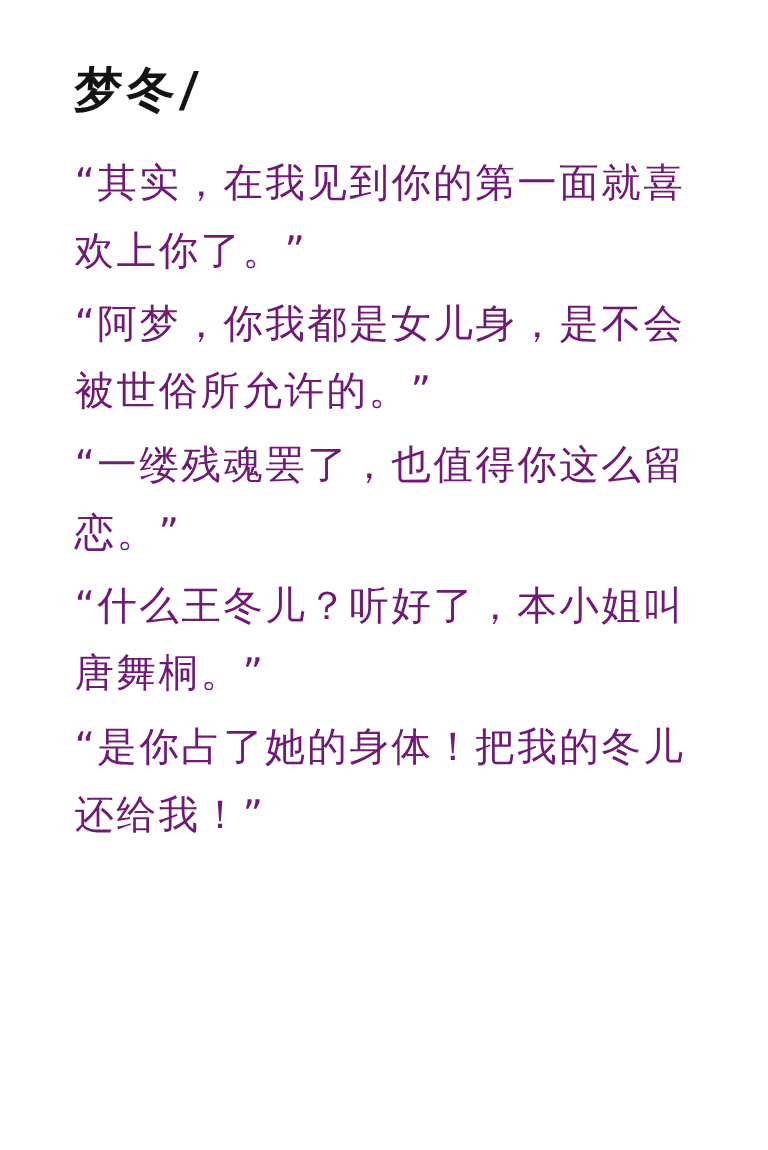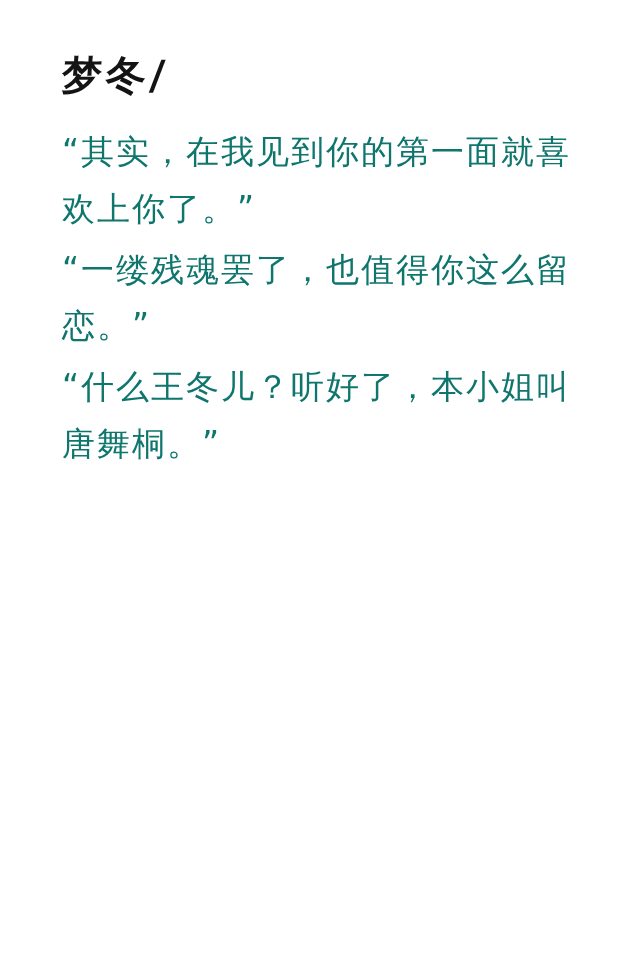--- a/index.html
+++ b/index.html
@@ -30,34 +30,36 @@
     line-height: 1.15;
     margin: 0 0 26px 0;
     color: #141414;
     transform: skewX(-4deg);
   }
   .body-text {
     font-family: "DejaVu Sans", sans-serif;
     font-size: 33px;
     line-height: 1.72;
     letter-spacing: 2px;
-    color: #0f766e;
+    color: #701a75;
   }
   .para {
     margin: 0 0 4px 0;
     text-indent: 0;
     word-break: break-all;
   }
 </style>
 </head>
 <body>
 
 <div class="page">
 
   <h1 class="title">梦冬/</h1>
 
   <div class="body-text">
     <p class="para">“其实，在我见到你的第一面就喜欢上你了。”</p>
+    <p class="para">“阿梦，你我都是女儿身，是不会被世俗所允许的。”</p>
     <p class="para">“一缕残魂罢了，也值得你这么留恋。”</p>
     <p class="para">“什么王冬儿？听好了，本小姐叫唐舞桐。”</p>
+    <p class="para">“是你占了她的身体！把我的冬儿还给我！”</p>
   </div>
 
 </div>
 
 </body></html>

